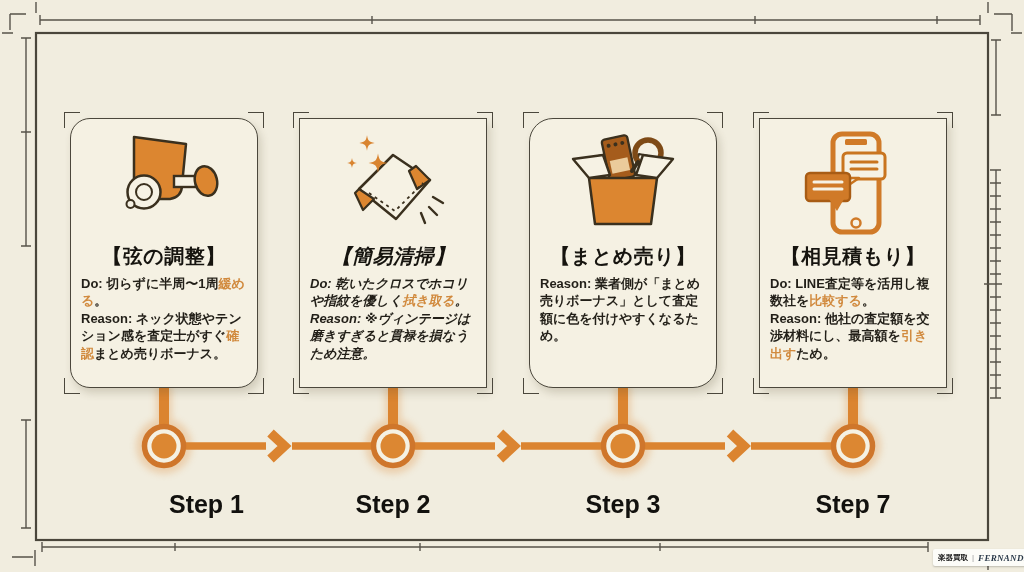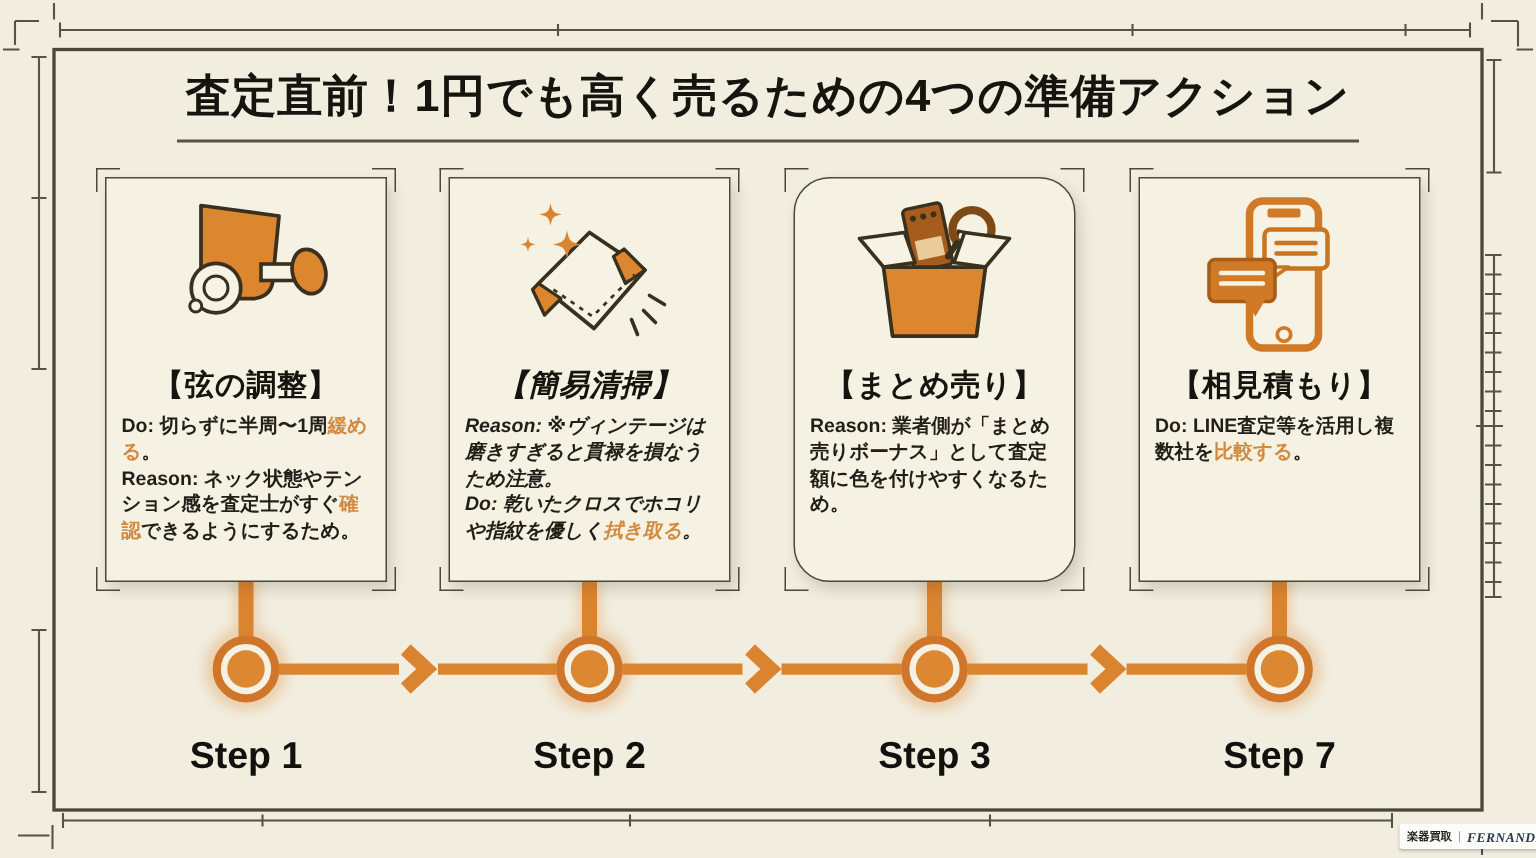--- a/index.html
+++ b/index.html
@@ -7,36 +7,36 @@
           font-family:"Liberation Sans","DejaVu Sans",sans-serif;color:#1C1A16;}
   svg.frame{position:absolute;left:0;top:0;z-index:1;}
   
   .title-wrap{position:absolute;left:0;right:0;top:44px;text-align:center;z-index:3;}
   .title-wrap h1{display:inline-block;margin:0;font-size:30px;font-weight:bold;color:#16140F;
                  letter-spacing:.5px;padding:0 6px 8px;border-bottom:2px solid #57534A;}
   
   .card{position:absolute;top:118px;width:188px;height:270px;background:#F5F1E3;
         border:1.6px solid #4B473C;box-shadow:3px 5px 9px rgba(80,70,40,.20);
         display:flex;flex-direction:column;align-items:center;box-sizing:border-box;z-index:3;}
-  .card-1{left:70px;} .card-2{left:299px;font-style:italic;} .card-3{left:529px;border-radius:24px;} .card-4{left:759px;}
+  .card-1{left:70px;border-radius:20px;} .card-2{left:299px;font-style:italic;} .card-3{left:529px;border-radius:24px;} .card-4{left:759px;}
   .corner{position:absolute;width:15px;height:15px;border:0 solid #4B473C;}
   .c-tl{top:-7px;left:-7px;border-top-width:1.6px;border-left-width:1.6px;}
   .c-tr{top:-7px;right:-7px;border-top-width:1.6px;border-right-width:1.6px;}
   .c-bl{bottom:-7px;left:-7px;border-bottom-width:1.6px;border-left-width:1.6px;}
   .c-br{bottom:-7px;right:-7px;border-bottom-width:1.6px;border-right-width:1.6px;}
   .icon-wrap{height:104px;margin-top:12px;}
   .card-title{margin:8px 0 5px;font-size:20px;font-weight:bold;color:#16140F;letter-spacing:.5px;}
   .card-body{margin:0;padding:0 11px;width:166px;font-size:13px;font-weight:bold;
              line-height:1.34;color:#221F18;text-align:left;}
   .card-body .hl{color:#D18A3E;}
   
   svg.timeline{position:absolute;left:0;top:376px;z-index:2;}
   .step-label{position:absolute;top:490px;width:160px;text-align:center;font-size:25px;
               font-weight:bold;color:#12110E;letter-spacing:0;z-index:3;}
-  .s1{left:84px;} .s2{left:313px;} .s3{left:543px;} .s4{left:773px;}
+  .s1{left:84px;text-align:right;} .s2{left:313px;} .s3{left:543px;} .s4{left:773px;}
   
   .logo-badge{position:absolute;left:933px;top:549px;height:13px;background:#FCFCF8;
               border-radius:2px;padding:2px 6px 2px 5px;display:flex;align-items:center;gap:4px;
               box-shadow:0 1px 2px rgba(0,0,0,.22);z-index:4;}
   .logo-jp{font-size:7.5px;font-weight:bold;color:#222;white-space:nowrap;}
   .logo-sep{font-size:8px;color:#999;}
   .logo-name{font-size:9px;font-style:italic;font-weight:bold;color:#2B3A4A;
              font-family:"Liberation Serif","DejaVu Serif",serif;letter-spacing:.3px;white-space:nowrap;}
 </style>
 </head>
@@ -62,64 +62,61 @@
                M990 297 H1001 M990 310 H1001 M990 323 H1001 M990 336 H1001 M990 349 H1001
                M990 362 H1001 M990 375 H1001 M990 388 H1001 M990 398 H1001"></path>
 
       <path d="M42 547 H928 M42 542 V552 M175 543 V551 M420 543 V551 M660 543 V551 M928 542 V552"></path>
 
       <path d="M36 2 V13 M2 33 H13 M988 2 V13 M1022 33 H1011 M994 14 H1012 M1012 14 V31"></path>
       <path d="M12 557 H33 M35 550 V566 M990 557 H1010 M988 559 V570 M10 30 V14 M10 14 H26"></path>
     </g>
   </svg>
 
-  <div class="title-wrap">
-    <h1>査定直前！1円でも高く売るための4つの準備アクション</h1>
-  </div>
 
   <section class="card card-1">
     <div class="corner c-tl"></div>
     <div class="corner c-tr"></div>
     <div class="corner c-bl"></div>
     <div class="corner c-br"></div>
     <div class="icon-wrap">
       <svg width="120" height="104" viewBox="0 0 120 104">
         <path d="M30 6 L82 13 L78 54 Q78 66 66 68 L36 68 Q30 68 30 61 Z" fill="#DC8630" stroke="#3A301E" stroke-width="2.5" stroke-linejoin="round"></path>
         <rect x="70" y="45" width="22" height="11" fill="#F6F2E4" stroke="#3A301E" stroke-width="2.4"></rect>
         <ellipse cx="102" cy="50" rx="11" ry="15" transform="rotate(-14 102 50)" fill="#DC8630" stroke="#3A301E" stroke-width="2.5"></ellipse>
         <circle cx="40" cy="61" r="16.5" fill="#F6F2E4" stroke="#3A301E" stroke-width="2.5"></circle>
         <circle cx="40" cy="61" r="8" fill="none" stroke="#3A301E" stroke-width="2"></circle>
         <circle cx="26.5" cy="73" r="4" fill="#F6F2E4" stroke="#3A301E" stroke-width="2"></circle>
       </svg>
     </div>
     <h2 class="card-title">【弦の調整】</h2>
     <p class="card-body"><span>Do: 切らずに半周〜1周</span><span class="hl">緩める</span><span>。</span></p>
-    <p class="card-body"><span>Reason: ネック状態やテンション感を査定士がすぐ</span><span class="hl">確認</span><span>できるようにするため。</span></p>
+    <p class="card-body"><span>Reason: ネック状態やテンション感を査定士がすぐ</span><span class="hl">確認</span><span>まとめ売りボーナス。</span></p>
   </section>
 
   <section class="card card-2">
     <div class="corner c-tl"></div>
     <div class="corner c-tr"></div>
     <div class="corner c-bl"></div>
     <div class="corner c-br"></div>
     <div class="icon-wrap">
       <svg width="120" height="104" viewBox="0 0 120 104">
         <path d="M60 24 L97 49 L63 88 L26 58 Z" fill="#F6F2E4" stroke="#3A301E" stroke-width="2.5" stroke-linejoin="round"></path>
         <path d="M83 35 L97 49 L84 58 L76 40 Z" fill="#DC8630" stroke="#3A301E" stroke-width="2.2" stroke-linejoin="round"></path>
         <path d="M26 58 L41 68 L30 79 L22 62 Z" fill="#DC8630" stroke="#3A301E" stroke-width="2.2" stroke-linejoin="round"></path>
         <path d="M36 62 L62 80 L90 52" fill="none" stroke="#3A301E" stroke-width="1.8" stroke-dasharray="3 4"></path>
         <path d="M0 -9 C1.3 -2.2 2.2 -1.3 9 0 C2.2 1.3 1.3 2.2 0 9 C-1.3 2.2 -2.2 1.3 -9 0 C-2.2 -1.3 -1.3 -2.2 0 -9 Z" transform="translate(34 12) scale(0.85)" fill="#D98430"></path>
         <path d="M0 -9 C1.3 -2.2 2.2 -1.3 9 0 C2.2 1.3 1.3 2.2 0 9 C-1.3 2.2 -2.2 1.3 -9 0 C-2.2 -1.3 -1.3 -2.2 0 -9 Z" transform="translate(19 32) scale(0.55)" fill="#D98430"></path>
         <path d="M0 -9 C1.3 -2.2 2.2 -1.3 9 0 C2.2 1.3 1.3 2.2 0 9 C-1.3 2.2 -2.2 1.3 -9 0 C-2.2 -1.3 -1.3 -2.2 0 -9 Z" transform="translate(45 32) scale(1.05)" fill="#D98430"></path>
         <path d="M100 66 L110 72 M96 76 L104 84 M88 82 L92 92" stroke="#3A301E" stroke-width="2.4" stroke-linecap="round"></path>
       </svg>
     </div>
     <h2 class="card-title">【簡易清掃】</h2>
+    <p class="card-body"><span>Do: 乾いたクロスでホコリや指紋を優しく</span><span class="hl">拭き取る</span><span>。</span></p>
     <p class="card-body"><span>Reason: ※ヴィンテージは磨きすぎると貫禄を損なうため注意。</span></p>
-    <p class="card-body"><span>Do: 乾いたクロスでホコリや指紋を優しく</span><span class="hl">拭き取る</span><span>。</span></p>
   </section>
 
   <section class="card card-3">
     <div class="corner c-tl"></div>
     <div class="corner c-tr"></div>
     <div class="corner c-bl"></div>
     <div class="corner c-br"></div>
     <div class="icon-wrap">
       <svg width="120" height="104" viewBox="0 0 120 104">
         <path d="M26 46 L12 30 L44 23 L50 42 Z" fill="#F6F2E4" stroke="#3A301E" stroke-width="2.2" stroke-linejoin="round"></path>
@@ -155,20 +152,21 @@
         <rect x="50" y="22" width="42" height="26" rx="4" fill="#F6F2E4" stroke="#C9751F" stroke-width="3"></rect>
         <path d="M58 47 L50 58 L66 47 Z" fill="#F6F2E4" stroke="#C9751F" stroke-width="2.4" stroke-linejoin="round"></path>
         <path d="M58 31 H84 M58 38 H84" stroke="#C9751F" stroke-width="3" stroke-linecap="round"></path>
         <rect x="13" y="42" width="44" height="28" rx="4" fill="#D07A28" stroke="#A85C14" stroke-width="2.4"></rect>
         <path d="M36 68 L44 80 L51 68 Z" fill="#D07A28"></path>
         <path d="M21 51 H49 M21 58 H49" stroke="#F6F2E4" stroke-width="3" stroke-linecap="round"></path>
       </svg>
     </div>
     <h2 class="card-title">【相見積もり】</h2>
     <p class="card-body"><span>Do: LINE査定等を活用し複数社を</span><span class="hl">比較する</span><span>。</span></p>
+    <p class="card-body"><span>Reason: 他社の査定額を交渉材料にし、最高額を</span><span class="hl">引き出す</span><span>ため。</span></p>
   </section>
 
   <svg class="timeline" width="1024" height="150" viewBox="0 0 1024 150">
     <defs>
         <filter id="soft" x="-50%" y="-50%" width="200%" height="200%">
           <feGaussianBlur stdDeviation="3.5"></feGaussianBlur>
         </filter>
       </defs>
 
     <g filter="url(#soft)" opacity="0.33">

